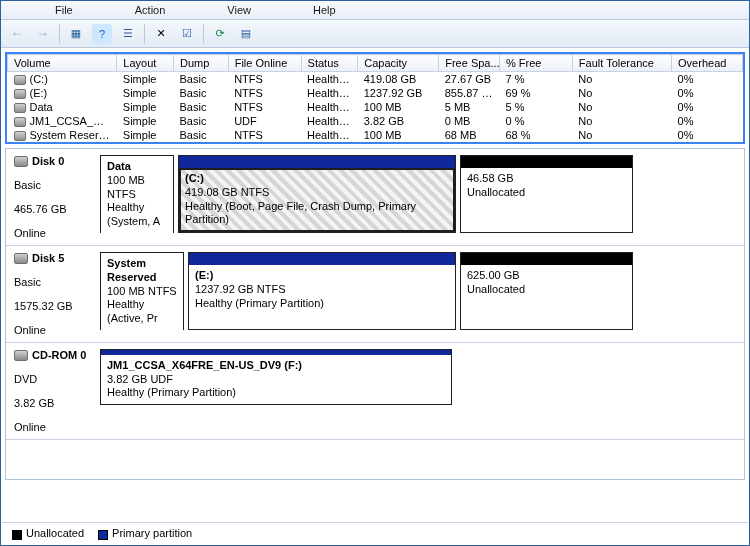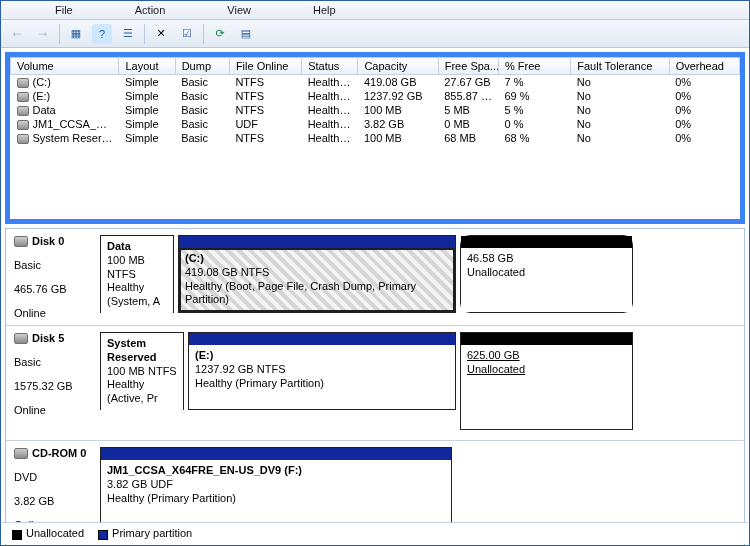--- a/index.html
+++ b/index.html
@@ -3,21 +3,21 @@
 <meta charset="utf-8">
 <style>
   * { box-sizing: border-box; margin: 0; padding: 0; }
   body { font-family: "Segoe UI", Tahoma, sans-serif; font-size: 11px; background: #fff; width: 750px; height: 546px; border: 1px solid #2a5fa0; overflow: hidden; }
   .menubar { background: linear-gradient(#f7f9fc,#e8eef7); padding: 3px 6px; display: flex; gap: 14px; border-bottom: 1px solid #b9c9de; color: #1a1a1a; }
   .menubar span { cursor: default; padding-left: 48px; }
   .toolbar { background: linear-gradient(#f4f7fb,#e2eaf5); border-bottom: 1px solid #b9c9de; padding: 2px 6px; display: flex; align-items: center; gap: 6px; height: 28px; }
   .tbtn { width: 20px; height: 20px; display: flex; align-items: center; justify-content: center; cursor: default; color: #2a5fa0; }
   .tbtn.disabled { opacity: 0.35; }
   .tdiv { width: 1px; height: 20px; background: #b9c9de; }
-  .grid-wrap { border: 5px solid #3b82f6; margin: 4px; height: 172px; overflow: hidden; }
+  .grid-wrap { border: 2px solid #3b82f6; margin: 4px; height: 92px; overflow: hidden; }
   .grid { width: 100%; border-collapse: collapse; table-layout: fixed; }
   .grid th { background: linear-gradient(#fdfdfe,#ecf1f8); border: 1px solid #c6d2e1; text-align: left; font-weight: normal; padding: 2px 6px; white-space: nowrap; overflow: hidden; font-size: 11px; }
   .grid td { padding: 1px 6px; white-space: nowrap; overflow: hidden; text-overflow: ellipsis; font-size: 11px; }
   .vol-ico { display:inline-block; width:12px; height:10px; background:linear-gradient(#d0d0d0,#909090); border:1px solid #707070; border-radius:2px; margin-right:4px; vertical-align:middle; }
   .disks { margin: 0 4px 4px 4px; border: 1px solid #b0c4d8; height: 332px; overflow: auto; }
   .disk-row { display: flex; border-bottom: 1px solid #c6d2e1; }
   .disk-label { width: 94px; padding: 6px 8px; display:flex; flex-direction:column; gap:12px; }
   .disk-label .dname { font-weight:bold; display:flex; align-items:center; gap:4px;}
   .disk-ico { display:inline-block; width:14px; height:11px; background:linear-gradient(#cfcfcf,#8a8a8a); border:1px solid #707070; border-radius:2px;}
   .disk-map { flex:1; padding: 6px 8px 10px 0; display:flex; gap:4px; }
@@ -166,21 +166,21 @@
         </div>
         <div class="disk-map">
           <div class="part primary" style="width: 74px; height: 78px;">
             <div class="pbar"></div>
             <div class="pbody"><b>Data</b><br><span>100 MB NTFS</span><br><span>Healthy (System, A</span></div>
           </div>
           <div class="part primary hatched" style="width: 278px; height: 78px;">
             <div class="pbar"></div>
             <div class="pbody"><b>(C:)</b><br><span>419.08 GB NTFS</span><br><span>Healthy (Boot, Page File, Crash Dump, Primary Partition)</span></div>
           </div>
-          <div class="part unalloc" style="width: 173px; height: 78px; border-radius: 10px;">
+          <div class="part unalloc" style="width: 173px; height: 78px;">
             <div class="pbar"></div>
             <div class="pbody"><span>46.58 GB</span><br><span>Unallocated</span></div>
           </div>
         </div>
       </div>
       <div class="disk-row">
         <div class="disk-label">
           <div class="dname">
             <span class="disk-ico"></span>
             <span>Disk 5</span>
@@ -191,38 +191,38 @@
         </div>
         <div class="disk-map">
           <div class="part primary" style="width: 84px; height: 78px;">
             <div class="pbar"></div>
             <div class="pbody"><b>System Reserved</b><br><span>100 MB NTFS</span><br><span>Healthy (Active, Pr</span></div>
           </div>
           <div class="part primary" style="width: 268px; height: 78px;">
             <div class="pbar"></div>
             <div class="pbody"><b>(E:)</b><br><span>1237.92 GB NTFS</span><br><span>Healthy (Primary Partition)</span></div>
           </div>
-          <div class="part unalloc" style="width: 173px; height: 98px; text-decoration: underline;">
+          <div class="part unalloc" style="width: 173px; height: 78px;">
             <div class="pbar"></div>
             <div class="pbody"><span>625.00 GB</span><br><span>Unallocated</span></div>
           </div>
         </div>
       </div>
       <div class="disk-row">
         <div class="disk-label">
           <div class="dname">
             <span class="disk-ico"></span>
             <span>CD-ROM 0</span>
           </div>
           <div>DVD</div>
           <div>3.82 GB</div>
           <div>Online</div>
         </div>
         <div class="disk-map">
-          <div class="part primary" style="width: 352px; height: 94px;">
+          <div class="part primary" style="width: 352px; height: 56px;">
             <div class="pbar"></div>
             <div class="pbody"><b>JM1_CCSA_X64FRE_EN-US_DV9 (F:)</b><br><span>3.82 GB UDF</span><br><span>Healthy (Primary Partition)</span></div>
           </div>
         </div>
       </div>
     </div>
 
 <div class="legend">
   <span><span class="sw bk"></span><span>Unallocated</span></span>
   <span><span class="sw bl"></span><span>Primary partition</span></span>

